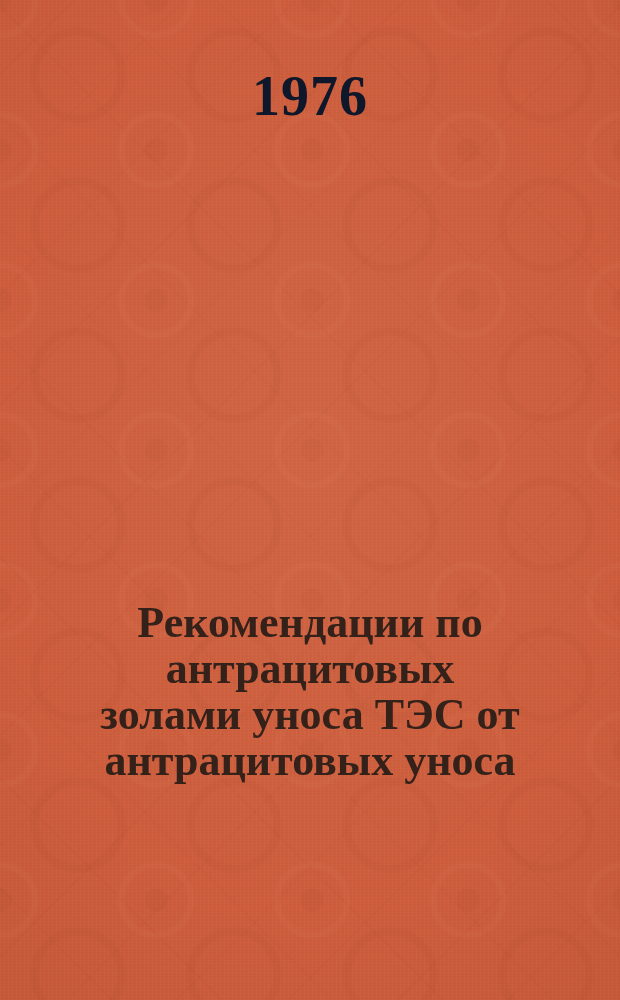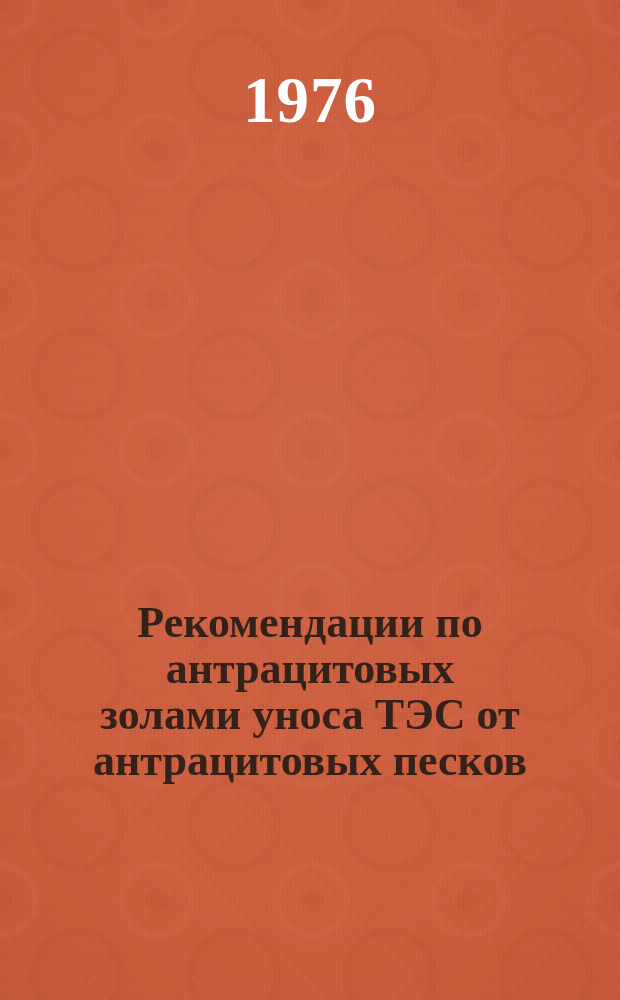--- a/index.html
+++ b/index.html
@@ -42,25 +42,25 @@
     position: absolute;
     inset: 0;
     background: radial-gradient(ellipse 95% 85% at 50% 45%, rgba(255,235,220,0.05) 0%, rgba(0,0,0,0) 55%, rgba(80,25,10,0.10) 100%);
   }
   .year {
     position: absolute;
     top: 68px;
     left: 0;
     right: 0;
     text-align: center;
-    font-size: 65px;
+    font-size: 56px;
     line-height: 1;
     font-weight: 600;
     letter-spacing: 1px;
-    color: #ffffff;
+    color: #0f172a;
   }
   .title {
     position: absolute;
     top: 600px;
     left: 0;
     right: 0;
     text-align: center;
     font-size: 44px;
     line-height: 46px;
     font-weight: bold;
@@ -77,15 +77,15 @@
   <div class="pattern-layer"></div>
   <div class="grain-layer"></div>
   <div class="vignette-layer"></div>
 
   <div class="year">1976</div>
 
   <div class="title">
     <div class="title-line">Рекомендации по</div>
     <div class="title-line">антрацитовых</div>
     <div class="title-line">золами уноса ТЭС от</div>
-    <div class="title-line">антрацитовых песков</div>
+    <div class="title-line">антрацитовых уноса</div>
   </div>
 </div>
 
 </body></html>

